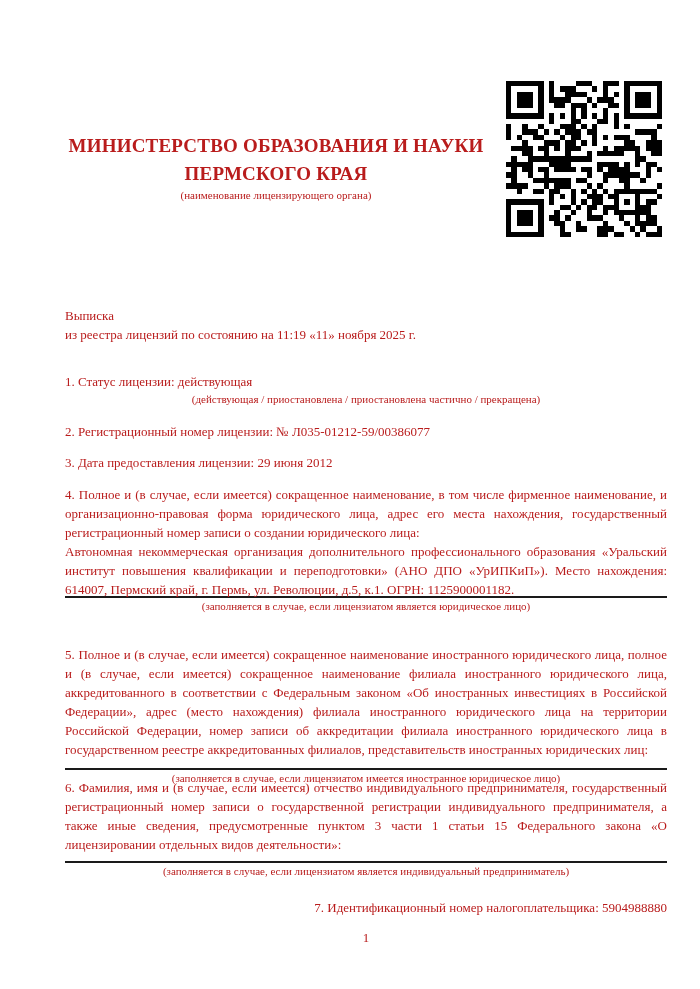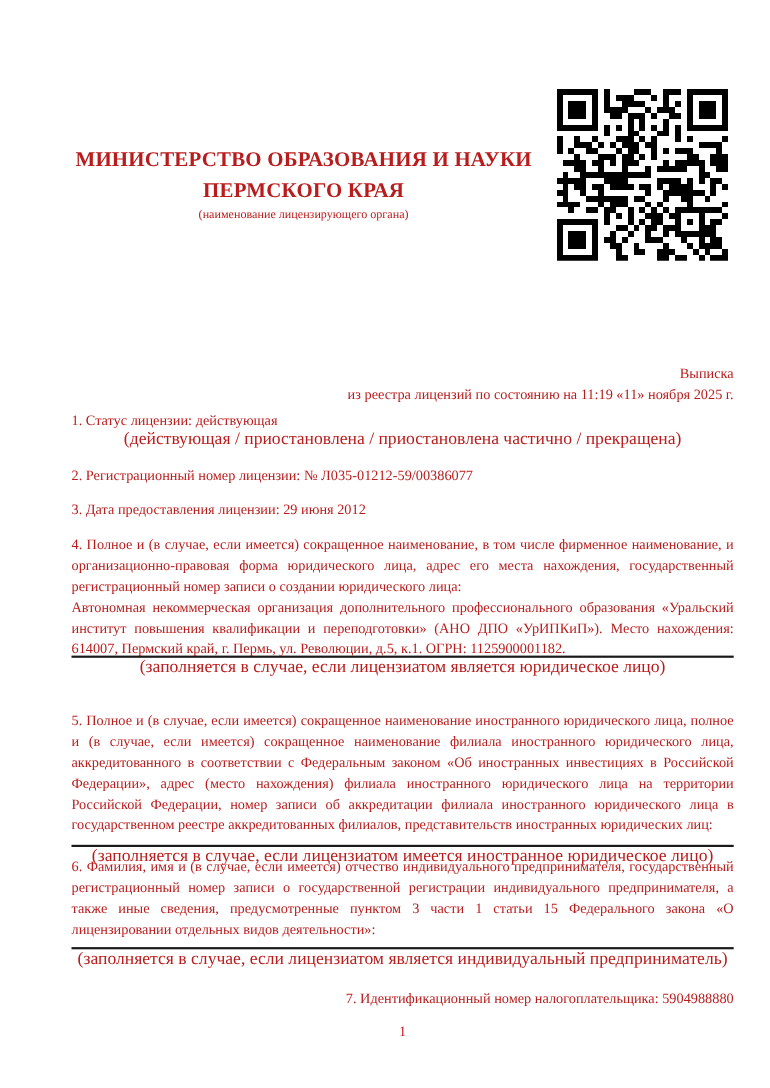--- a/index.html
+++ b/index.html
@@ -24,29 +24,29 @@
     font-size:11px; line-height:13px; margin-top:1px;
   }
   .qr-wrap {
     position:absolute; top:81px; left:506px; width:156px; height:156px;
   }
   .qr-wrap svg { display:block; }
   .block {
     position:absolute; left:65px; width:602px;
     font-size:13px; line-height:19px;
   }
-  .centered { text-align:right;margin-top:24px; }
+  .centered { text-align:left; }
   .para { margin:0; text-align:justify; }
   .line-item { white-space:nowrap; }
   .rule { border-top:2px solid #1a1a1a; height:0; }
   .rule-tight { margin-top:-3px; }
   .rule-gap { margin-top:9px; }
   .rule-gap-sm { margin-top:7px; }
   .form-caption {
-    font-size:16px; line-height:13px; margin-top:2px; text-align:center;
+    font-size:11px; line-height:13px; margin-top:2px; text-align:center;
   }
   .doc-title-block { top:306px; }
   .item-1 { top:372px; }
   .item-2 { top:422px; }
   .item-3 { top:453px; }
   .item-4 { top:485px; }
   .item-5 { top:617px;margin-top:28px; }
   .item-6 { top:778px; }
   .item-7 { top:898px;text-align:right; }
   .page-num { top:928px; text-align:center; }

